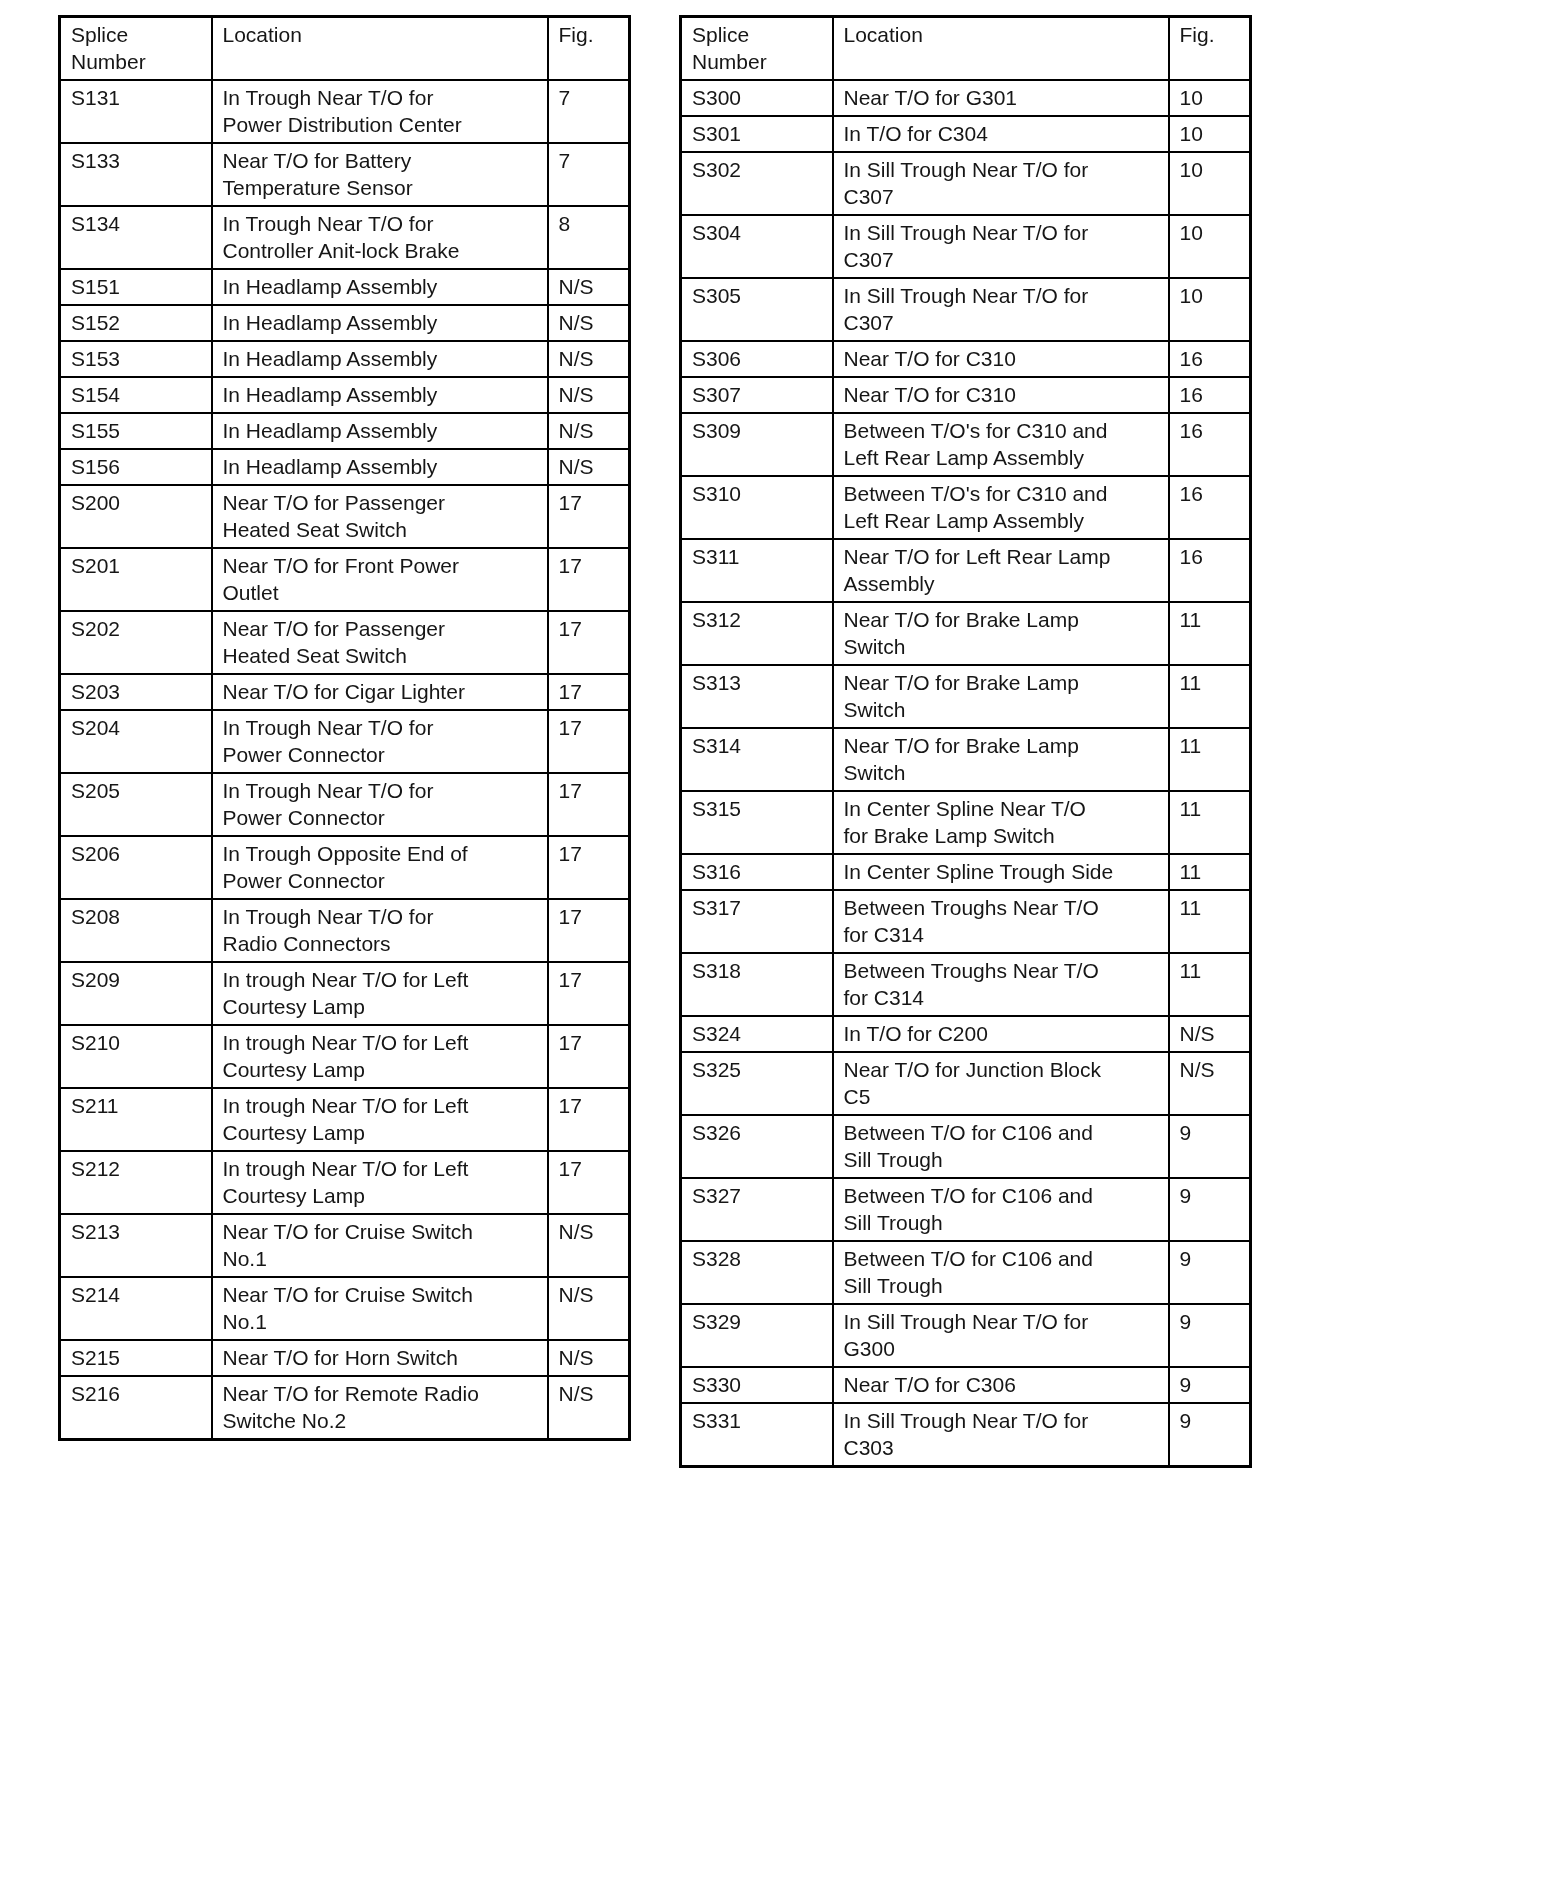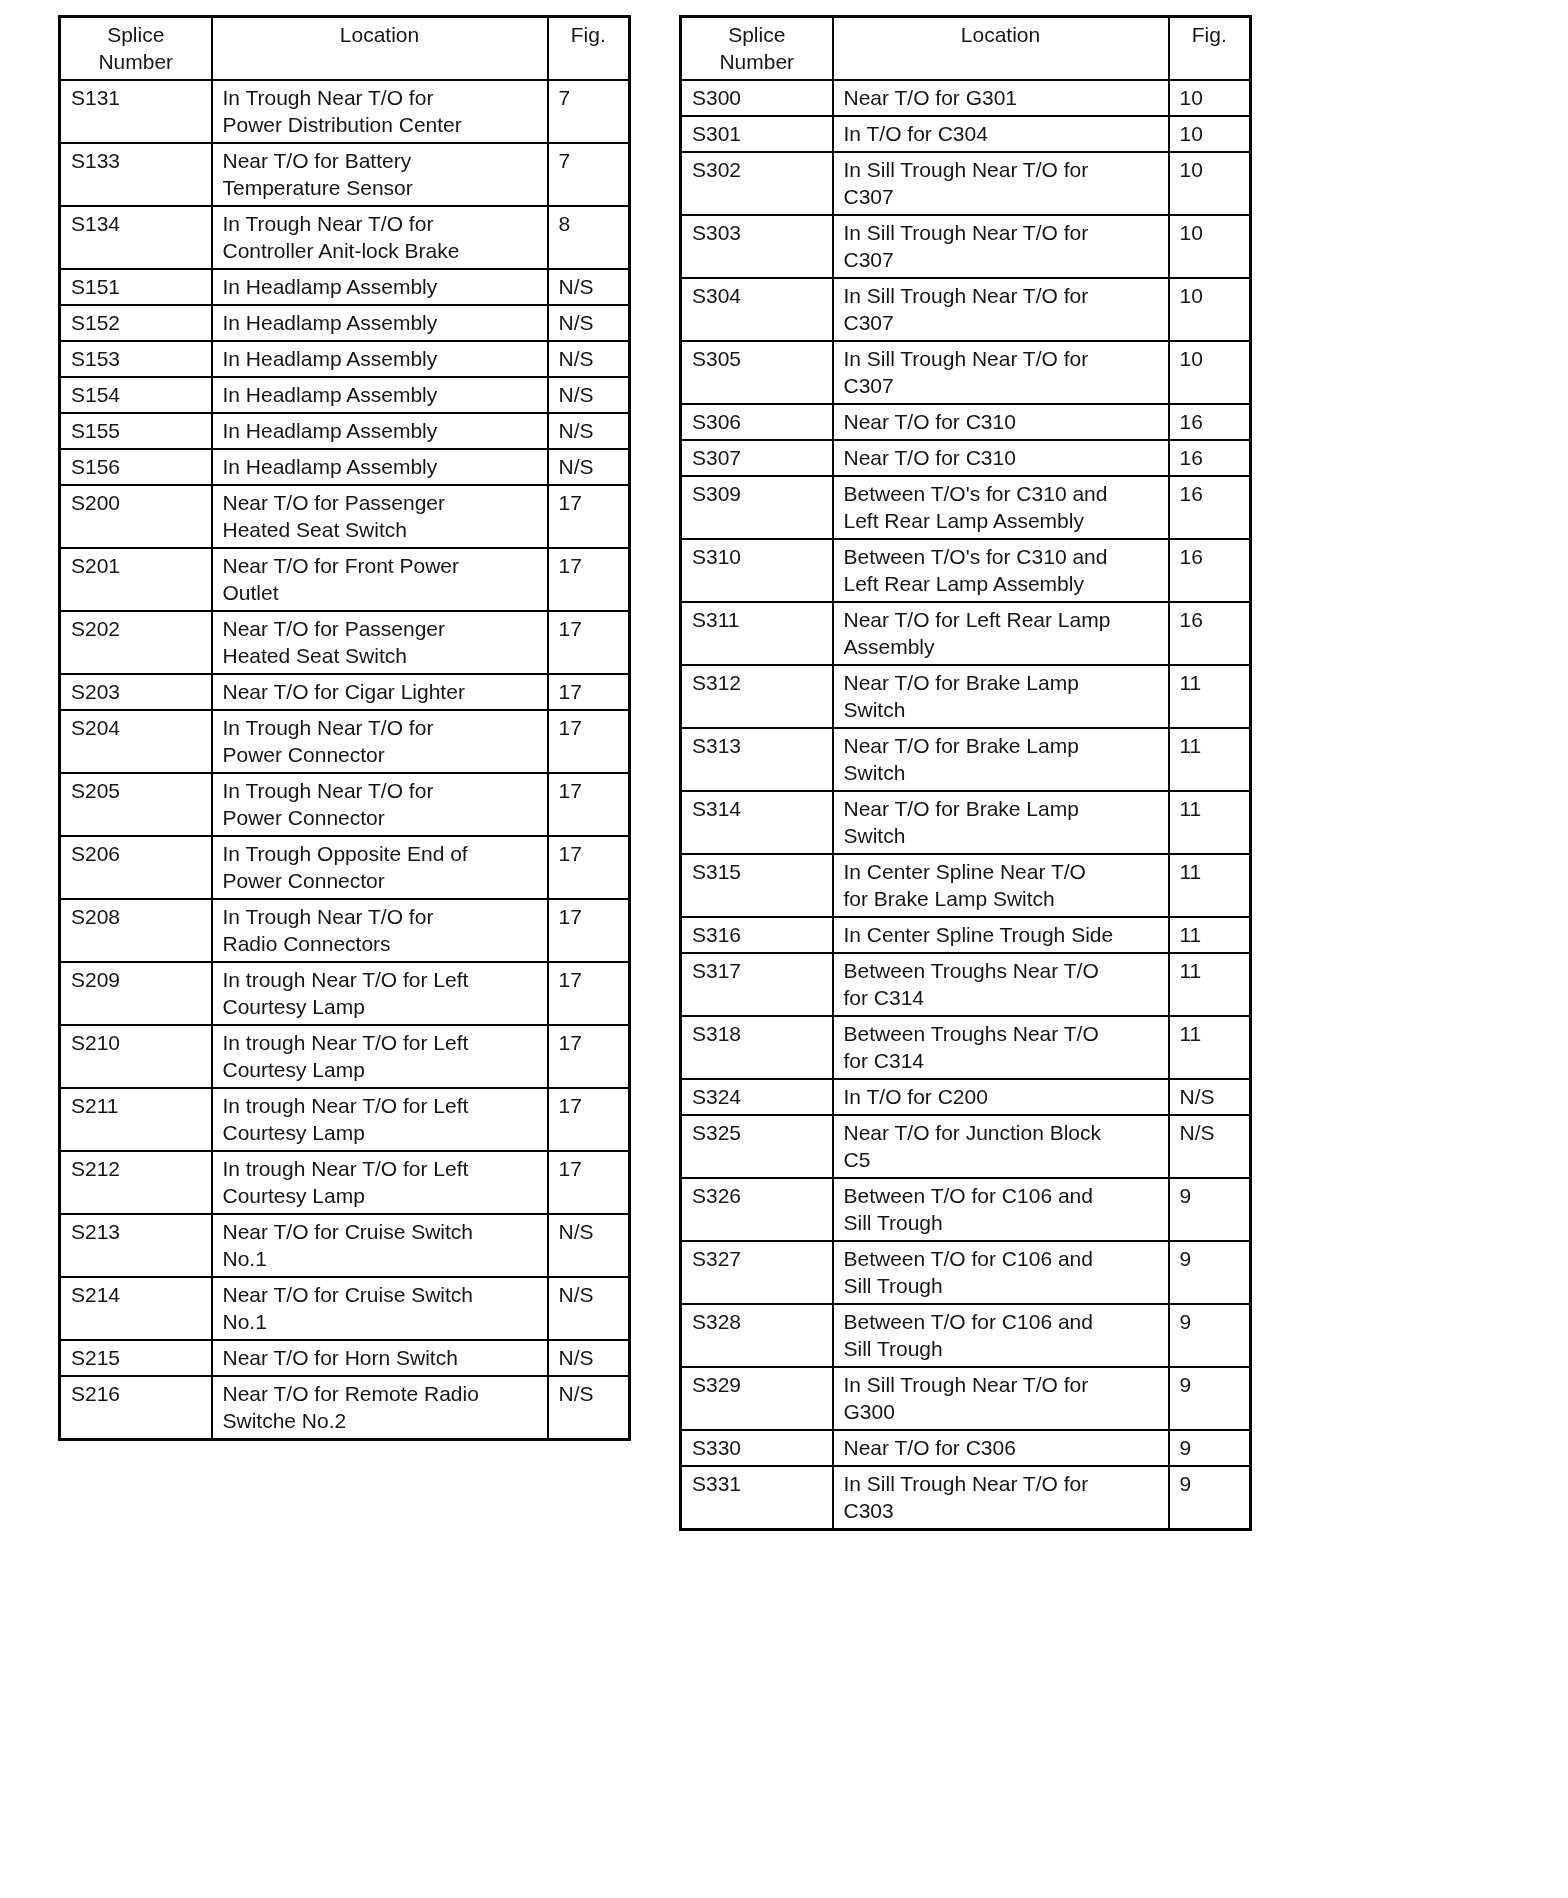--- a/index.html
+++ b/index.html
@@ -33,21 +33,20 @@
     text-align: left;
     font-size: 21px;
     line-height: 27px;
     font-weight: normal;
     padding: 3px 10px 4px 10px;
     white-space: pre-line;
     overflow: hidden;
   }
   table.splice-table th {
     height: 53px; 
-    text-align: center;
   }
   col.col-splice { width: 152px; }
   col.col-location { width: 336px; }
   col.col-fig { width: 82px; }
 </style>
 </head>
 <body>
 
 <div class="page">
 
@@ -236,26 +235,20 @@
           <td>In T/O for C304</td>
           <td>10</td>
         </tr>
         <tr>
           <td>S302</td>
           <td>In Sill Trough Near T/O for
 C307</td>
           <td>10</td>
         </tr>
         <tr>
-          <td>S303</td>
-          <td>In Sill Trough Near T/O for
-C307</td>
-          <td>10</td>
-        </tr>
-        <tr>
           <td>S304</td>
           <td>In Sill Trough Near T/O for
 C307</td>
           <td>10</td>
         </tr>
         <tr>
           <td>S305</td>
           <td>In Sill Trough Near T/O for
 C307</td>
           <td>10</td>

